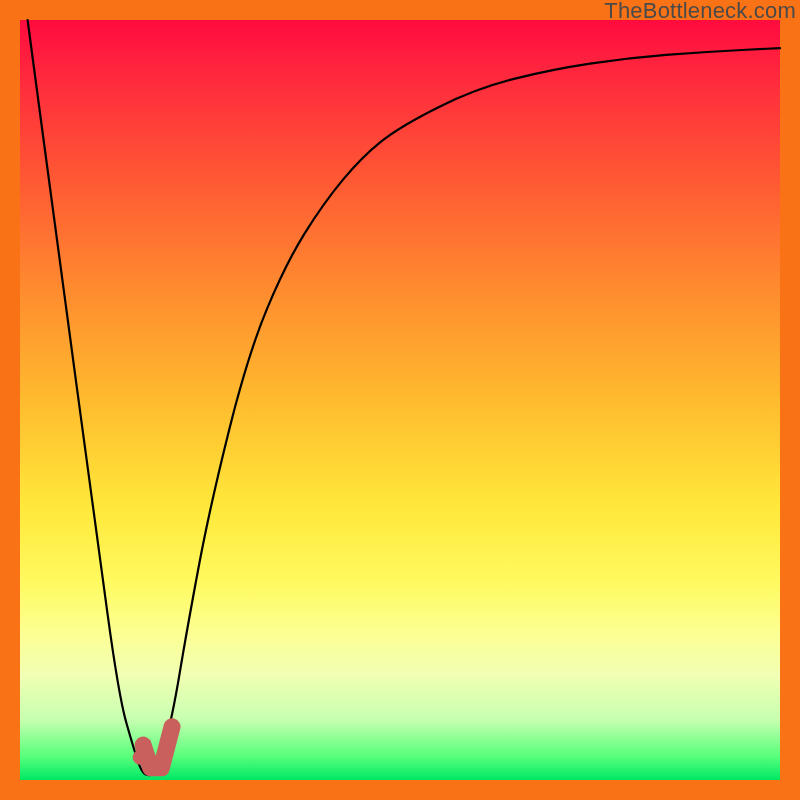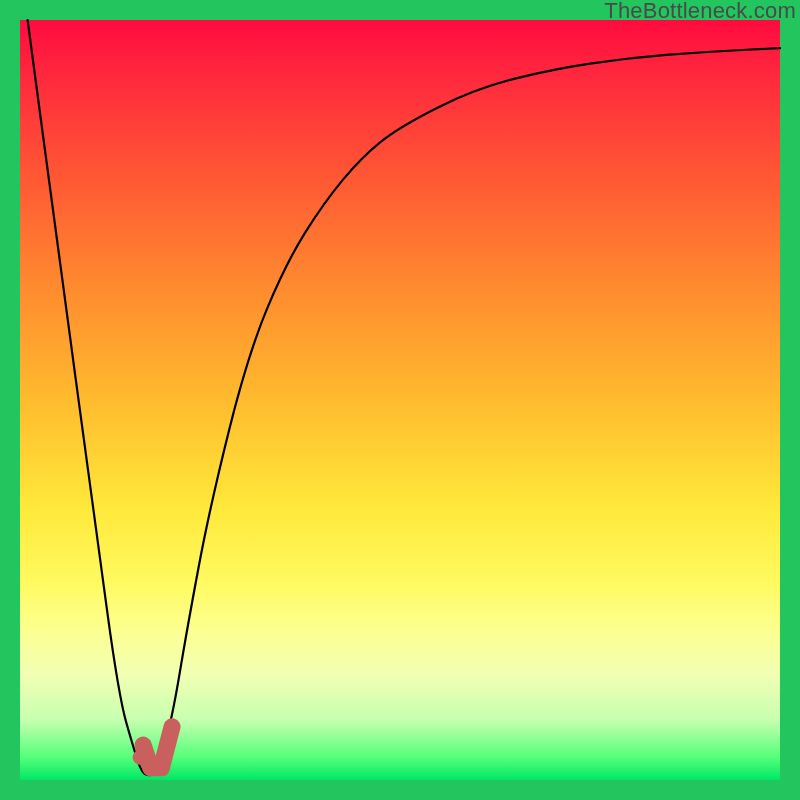--- a/index.html
+++ b/index.html
@@ -7,21 +7,21 @@
     padding: 0;
     width: 800px;
     height: 800px;
     background: #000;
     overflow: hidden;
     font-family: "Helvetica Neue", Arial, sans-serif;
   }
   .frame {
     position: absolute;
     inset: 0;
-    background: #22c55e;
+    background: #f97316;
   }
   .plot {
     position: absolute;
     left: 20px;
     top: 20px;
     width: 760px;
     height: 760px;
     background: linear-gradient(
       to bottom,
       #ff0b3f 0%,

